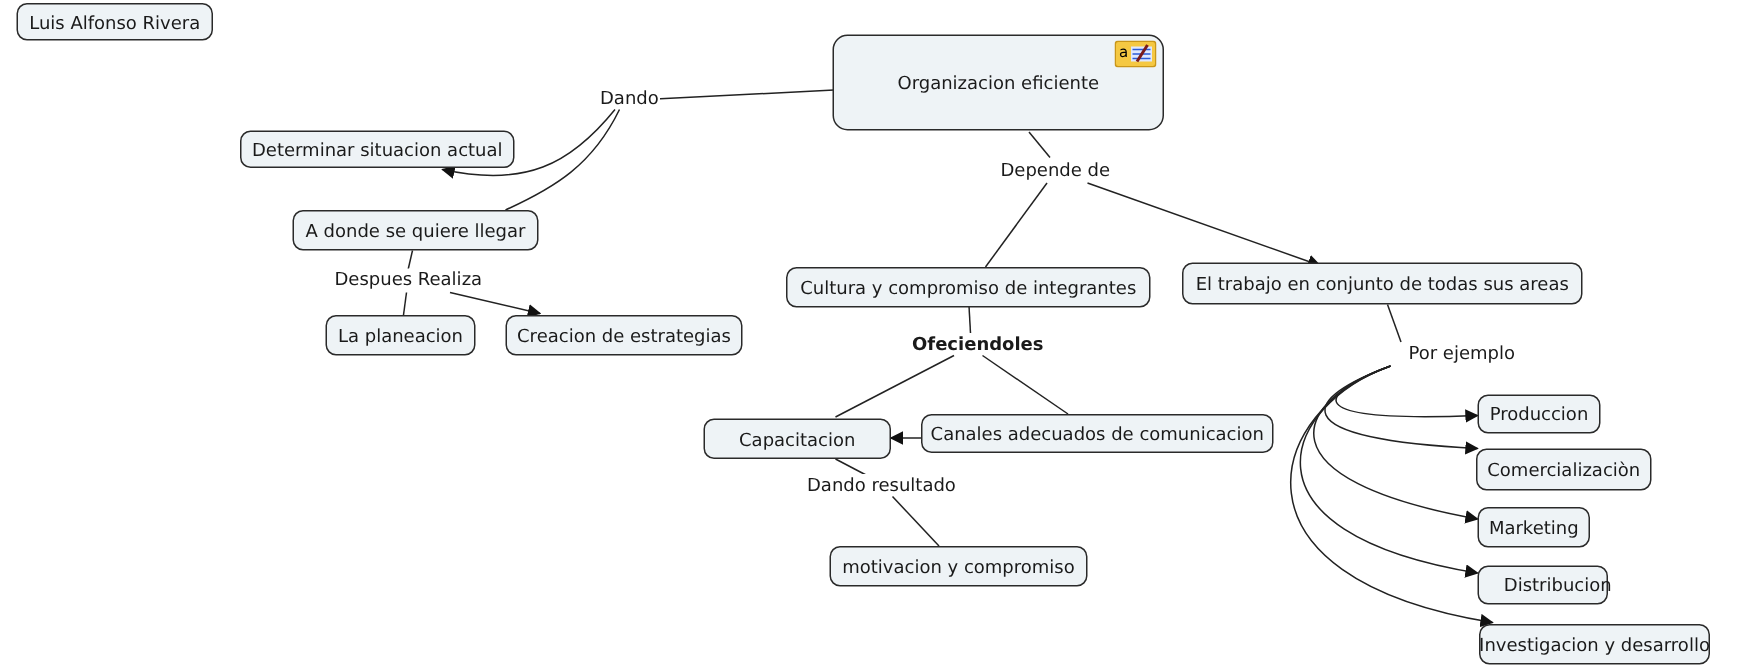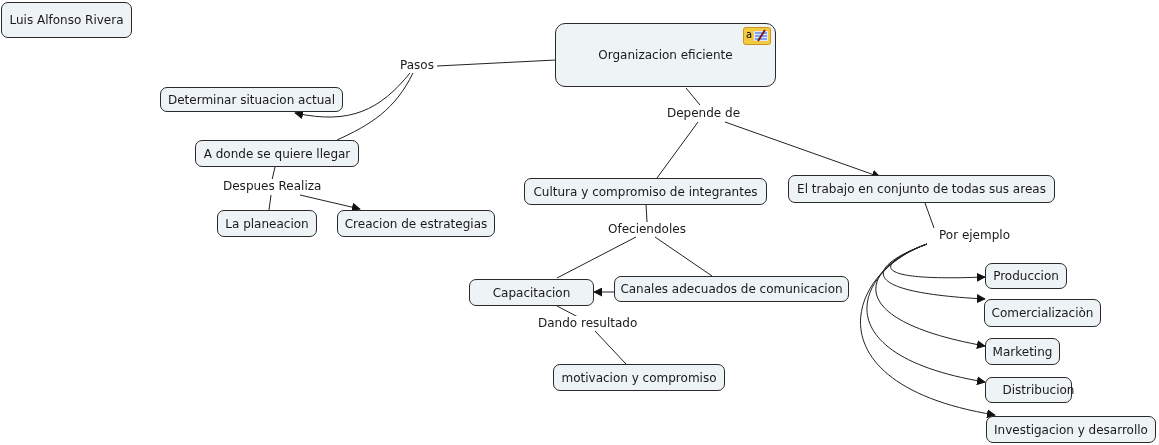--- a/index.html
+++ b/index.html
@@ -48,21 +48,21 @@
 
     <path d="M925,203 L934,228"></path>
     <path d="M927,244 C880,262 860,282 985,277" marker-end="url(#arr)"></path>
     <path d="M927,244 C870,265 850,292 985,299" marker-end="url(#arr)"></path>
     <path d="M927,244 C860,268 840,320 985,346" marker-end="url(#arr)"></path>
     <path d="M927,244 C855,270 820,355 985,382" marker-end="url(#arr)"></path>
     <path d="M927,244 C845,272 810,385 995,415" marker-end="url(#arr)"></path>
   </g>
 </svg>
 
-<div class="node" style="left:1px;top:2px;width:131px;height:36px;text-align:center;">
+<div class="node" style="left:11px;top:2px;width:131px;height:25px;text-align:center;">
   <span>Luis Alfonso Rivera</span>
 </div>
 
 <div class="node main" style="left:555px;top:23px;width:221px;height:64px;">
   <span>Organizacion eficiente</span>
   <svg class="note-icon" viewBox="0 0 28 18">
     <rect x="0.5" y="0.5" width="27" height="17" rx="2" fill="#f5c842" stroke="#c9961a"></rect>
     <text x="3" y="11" font-size="10" fill="#000" font-family="DejaVu Sans, sans-serif">a</text>
     <rect x="11" y="4" width="14" height="10" fill="#dfe8ff"></rect>
     <line x1="12" y1="6" x2="24" y2="6" stroke="#2a5bd7" stroke-width="1"></line>
@@ -106,22 +106,22 @@
 </div>
 <div class="node" style="left:984px;top:299px;width:117px;height:28px;">
   <span>Comercializaciòn</span>
 </div>
 <div class="node" style="left:985px;top:338px;width:75px;height:27px;text-align:center;">
   <span>Marketing</span>
 </div>
 <div class="node" style="left:985px;top:377px;width:87px;height:26px;padding-left:20px;">
   <span>Distribucion</span>
 </div>
-<div class="node" style="left:986px;top:416px;width:170px;height:27px;">
+<div class="node" style="left:986px;top:416px;width:154px;height:27px;">
   <span>Investigacion y desarrollo</span>
 </div>
 
-<span class="label" style="left:399px;top:58px;">Pasos</span>
+<span class="label" style="left:399px;top:58px;">Dando</span>
 <span class="label" style="left:666px;top:106px;">Depende de</span>
 <span class="label" style="left:222px;top:179px;">Despues Realiza</span>
-<span class="label" style="left:607px;top:222px;">Ofeciendoles</span>
+<span class="label" style="left:607px;top:222px;font-weight:bold;">Ofeciendoles</span>
 <span class="label" style="left:537px;top:316px;">Dando resultado</span>
 <span class="label" style="left:898px;top:228px;margin-left:40px;">Por ejemplo</span>
 
 </body></html>

